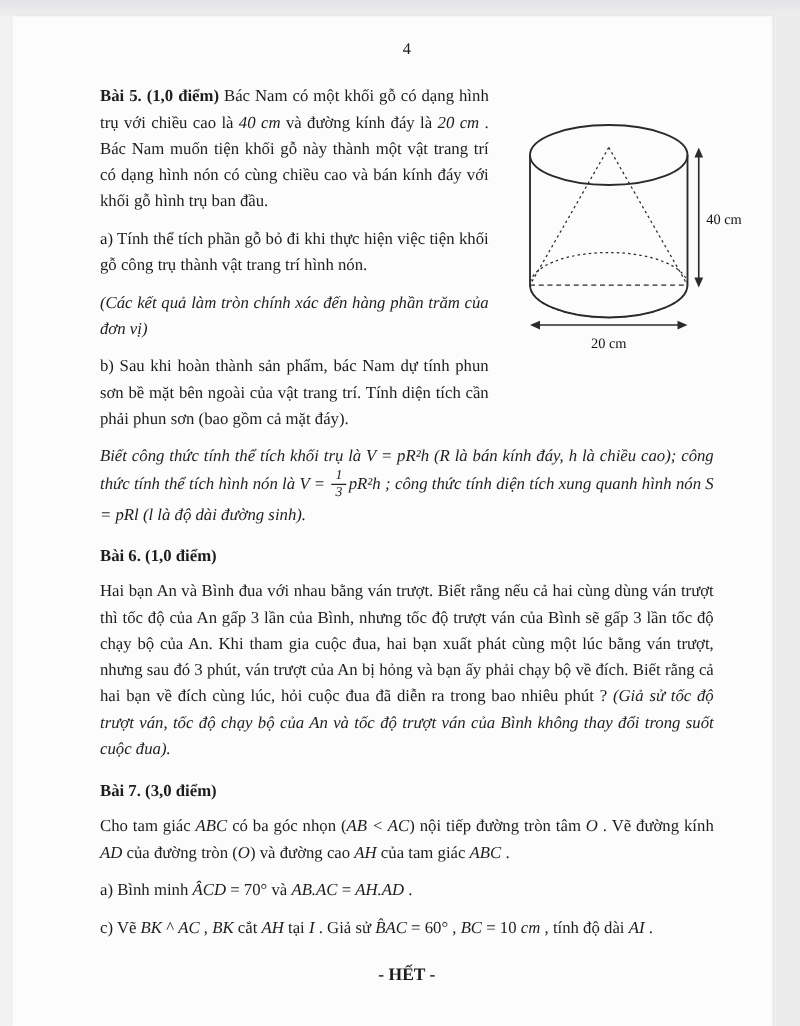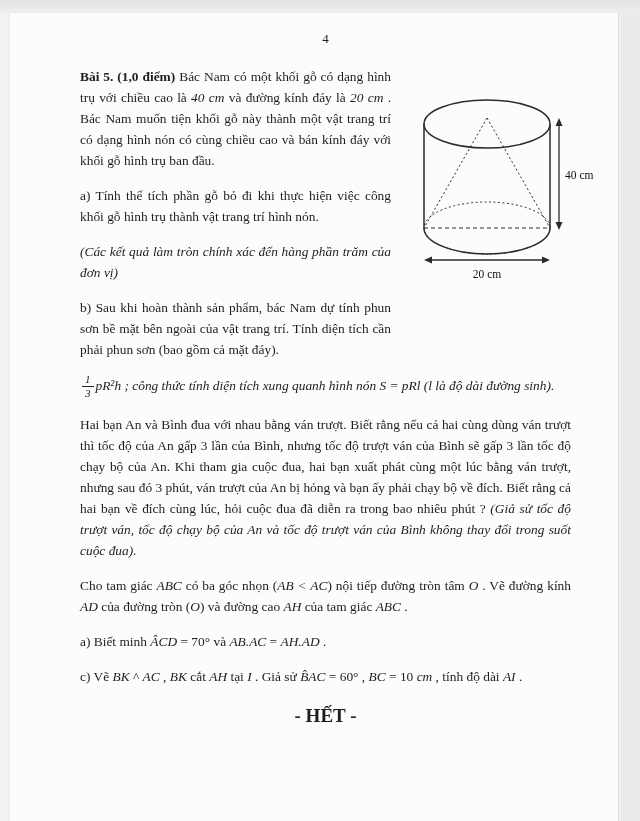--- a/index.html
+++ b/index.html
@@ -20,40 +20,40 @@
   .page {
     position:absolute; left:10px; top:13px; width:609px; height:808px;
     background:#fcfcfc; border-right:1px solid #e2e2e4;
     box-shadow:0 0 3px rgba(0,0,0,0.05);
     box-sizing:border-box;
   }
   .content {
     padding:15px 47px 0 70px;
     color:#1d1d1d; font-size:13.4px; line-height:21px;
   }
-  p { margin:14px 0 9px 0; text-align:justify; }
+  p { margin:4px 0 9px 0; text-align:justify; }
   .pageno { text-align:center; margin:0 0 17px 0; font-size:13px; }
   .heading-line { margin:3px 0 7px 0; }
   .seg-n { font-style:normal; }
   .seg-b { font-weight:bold; }
   .seg-i { font-style:italic; }
   .frac {
     display:inline-flex; flex-direction:column; align-items:center;
     vertical-align:middle; font-size:11px; line-height:1.15;
     font-style:italic; margin:0 2px; transform:translateY(-1px);
   }
   .frac .fnum { display:block; padding:0 3px; }
   .frac .fden { display:block; padding:0 3px; border-top:1px solid #222; }
   .figure-float {
     float:right; width:196px; min-height:242px;
     margin:12px -28px 0 12px;
   }
   .figure-float svg { display:block; }
   .fig-label { font-family:"Liberation Serif", serif; font-size:11.5px; fill:#111; }
-  .footer-line { text-align:center; font-weight:bold; margin-top:18px; font-size:19px; }
+  .footer-line { text-align:center; font-weight:bold; margin-top:18px; font-size:14px; }
 </style>
 </head>
 <body>
 
 <div class="canvas">
   <div class="top-band"></div>
   <div class="strip-right"></div>
 
   <div class="page">
     <div class="content">
@@ -82,36 +82,38 @@
               <line x1="26" y1="182" x2="142" y2="182" stroke-width="1.3"></line>
               <path d="M21 182 l8 -3.5 v7 z" fill="#2b2b2b" stroke="none"></path>
               <path d="M147 182 l-8 -3.5 v7 z" fill="#2b2b2b" stroke="none"></path>
             </g>
             <text class="fig-label" x="162" y="101">40 cm</text>
             <text class="fig-label" x="84" y="200" text-anchor="middle">20 cm</text>
           </svg>
         </div>
 
         <p><span class="seg-b">Bài 5. (1,0 điểm) </span><span class="seg-n">Bác Nam có một khối gỗ có dạng hình trụ với chiều cao là </span><span class="seg-i">40 cm</span><span class="seg-n">  và đường kính đáy là </span><span class="seg-i">20 cm</span><span class="seg-n"> . Bác Nam muốn tiện khối gỗ này thành một vật trang trí có dạng hình nón có cùng chiều cao và bán kính đáy với khối gỗ hình trụ ban đầu.</span></p>
-        <p><span class="seg-n">a) Tính thể tích phần gỗ bỏ đi khi thực hiện việc công khối gỗ hình trụ thành vật trang trí hình nón.</span></p>
+        <p><span class="seg-n">a) Tính thể tích phần gỗ bỏ đi khi thực hiện việc tiện khối gỗ công trụ thành vật trang trí hình nón.</span></p>
         <p><span class="seg-i">(Các kết quả làm tròn chính xác đến hàng phần trăm của đơn vị)</span></p>
         <p><span class="seg-n">b) Sau khi hoàn thành sản phẩm, bác Nam dự tính phun sơn bề mặt bên ngoài của vật trang trí. Tính diện tích cần phải phun sơn (bao gồm cả mặt đáy).</span></p>
-        <p style="margin-bottom:12px;"><span class="frac">
+        <p style="margin-bottom:12px;"><span class="seg-i">Biết công thức tính thể tích khối trụ là V = pR²h (R  là bán kính đáy, h là chiều cao); công thức tính thể tích hình nón là V = </span><span class="frac">
               <span class="fnum">1</span>
               <span class="fden">3</span>
             </span><span class="seg-i">pR²h ; công thức tính diện tích xung quanh hình nón S = pRl (l là độ dài đường sinh).</span></p>
       </section>
 
       <section>
+        <p class="heading-line"><span class="seg-b">Bài 6. (1,0 điểm)</span></p>
         <p style="margin-bottom:13px;"><span class="seg-n">Hai bạn An và Bình đua với nhau bằng ván trượt. Biết rằng nếu cả hai cùng dùng ván trượt thì tốc độ của An gấp 3 lần của Bình, nhưng tốc độ trượt ván của Bình sẽ gấp 3 lần tốc độ chạy bộ của An. Khi tham gia cuộc đua, hai bạn xuất phát cùng một lúc bằng ván trượt, nhưng sau đó 3 phút, ván trượt của An bị hỏng và bạn ấy phải chạy bộ về đích. Biết rằng cả hai bạn về đích cùng lúc, hỏi cuộc đua đã diễn ra trong bao nhiêu phút ? </span><span class="seg-i">(Giả sử tốc độ trượt ván, tốc độ chạy bộ của An và tốc độ trượt ván của Bình không thay đổi trong suốt cuộc đua).</span></p>
       </section>
 
       <section>
+        <p class="heading-line"><span class="seg-b">Bài 7. (3,0 điểm)</span></p>
         <p><span class="seg-n">Cho tam giác </span><span class="seg-i">ABC</span><span class="seg-n">  có ba góc nhọn (</span><span class="seg-i">AB &lt; AC</span><span class="seg-n">)  nội tiếp đường tròn tâm </span><span class="seg-i">O</span><span class="seg-n"> . Vẽ đường kính </span><span class="seg-i">AD</span><span class="seg-n">  của đường tròn (</span><span class="seg-i">O</span><span class="seg-n">)  và đường cao </span><span class="seg-i">AH</span><span class="seg-n">  của tam giác </span><span class="seg-i">ABC</span><span class="seg-n"> .</span></p>
-        <p><span class="seg-n">a) Biết minh </span><span class="seg-i">ÂCD</span><span class="seg-n"> = 70° và </span><span class="seg-i">AB.AC</span><span class="seg-n"> = </span><span class="seg-i">AH.AD</span><span class="seg-n"> .</span></p>
+        <p><span class="seg-n">a) Bình minh </span><span class="seg-i">ÂCD</span><span class="seg-n"> = 70° và </span><span class="seg-i">AB.AC</span><span class="seg-n"> = </span><span class="seg-i">AH.AD</span><span class="seg-n"> .</span></p>
         <p><span class="seg-n">c) Vẽ </span><span class="seg-i">BK</span><span class="seg-n"> ^ </span><span class="seg-i">AC</span><span class="seg-n"> , </span><span class="seg-i">BK</span><span class="seg-n">  cắt </span><span class="seg-i">AH</span><span class="seg-n">  tại </span><span class="seg-i">I</span><span class="seg-n"> . Giả sử </span><span class="seg-i">B̂AC</span><span class="seg-n"> = 60° , </span><span class="seg-i">BC</span><span class="seg-n"> = 10 </span><span class="seg-i">cm</span><span class="seg-n"> , tính độ dài </span><span class="seg-i">AI</span><span class="seg-n"> .</span></p>
       </section>
 
       <div class="footer-line">- HẾT -</div>
 
     </div>
   </div>
 </div>
 
 </body></html>

